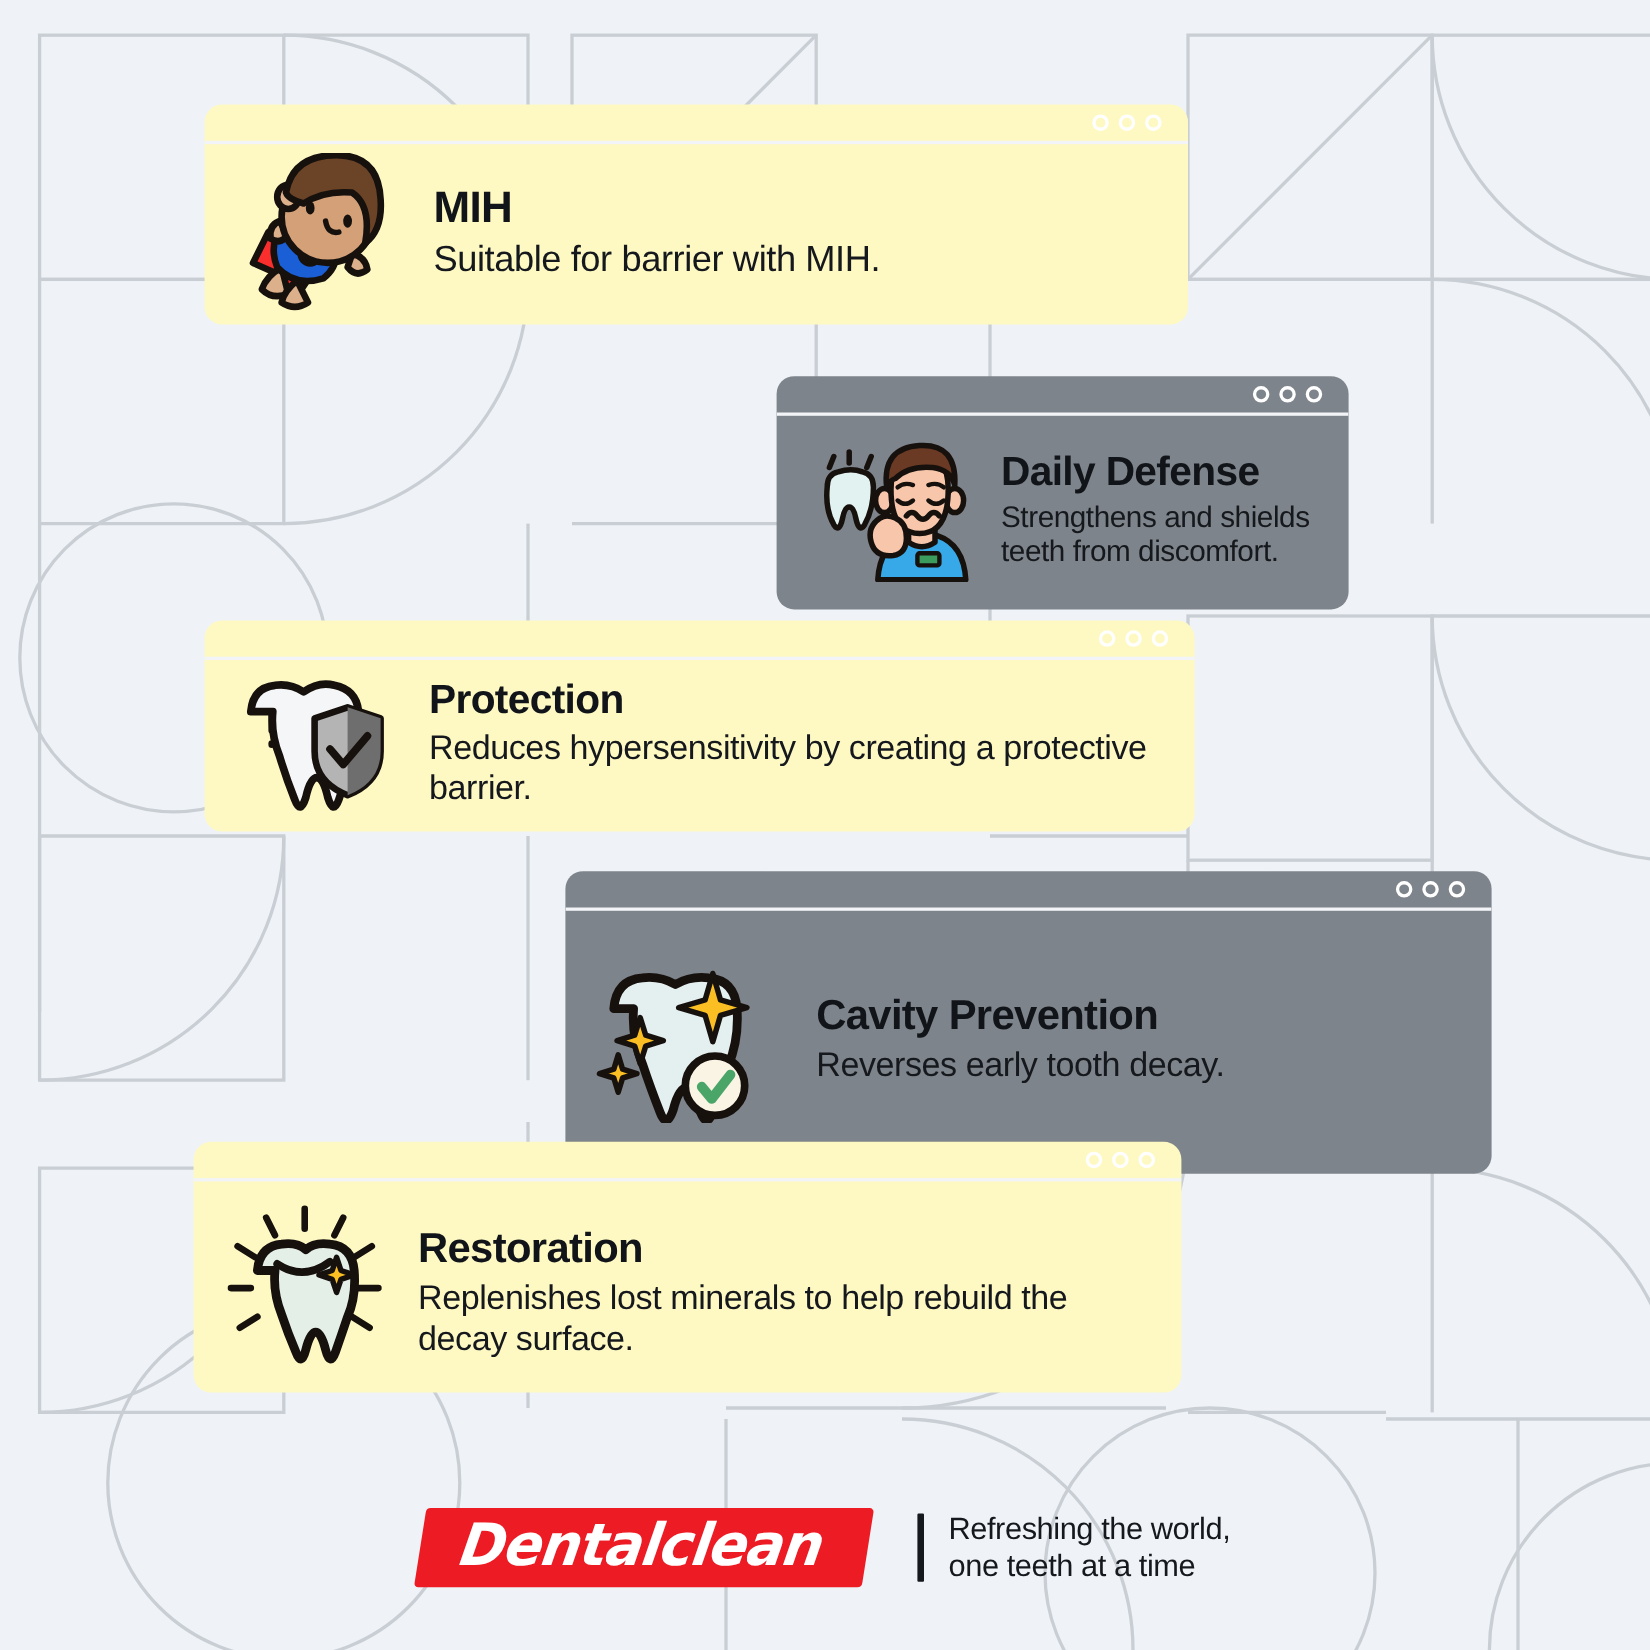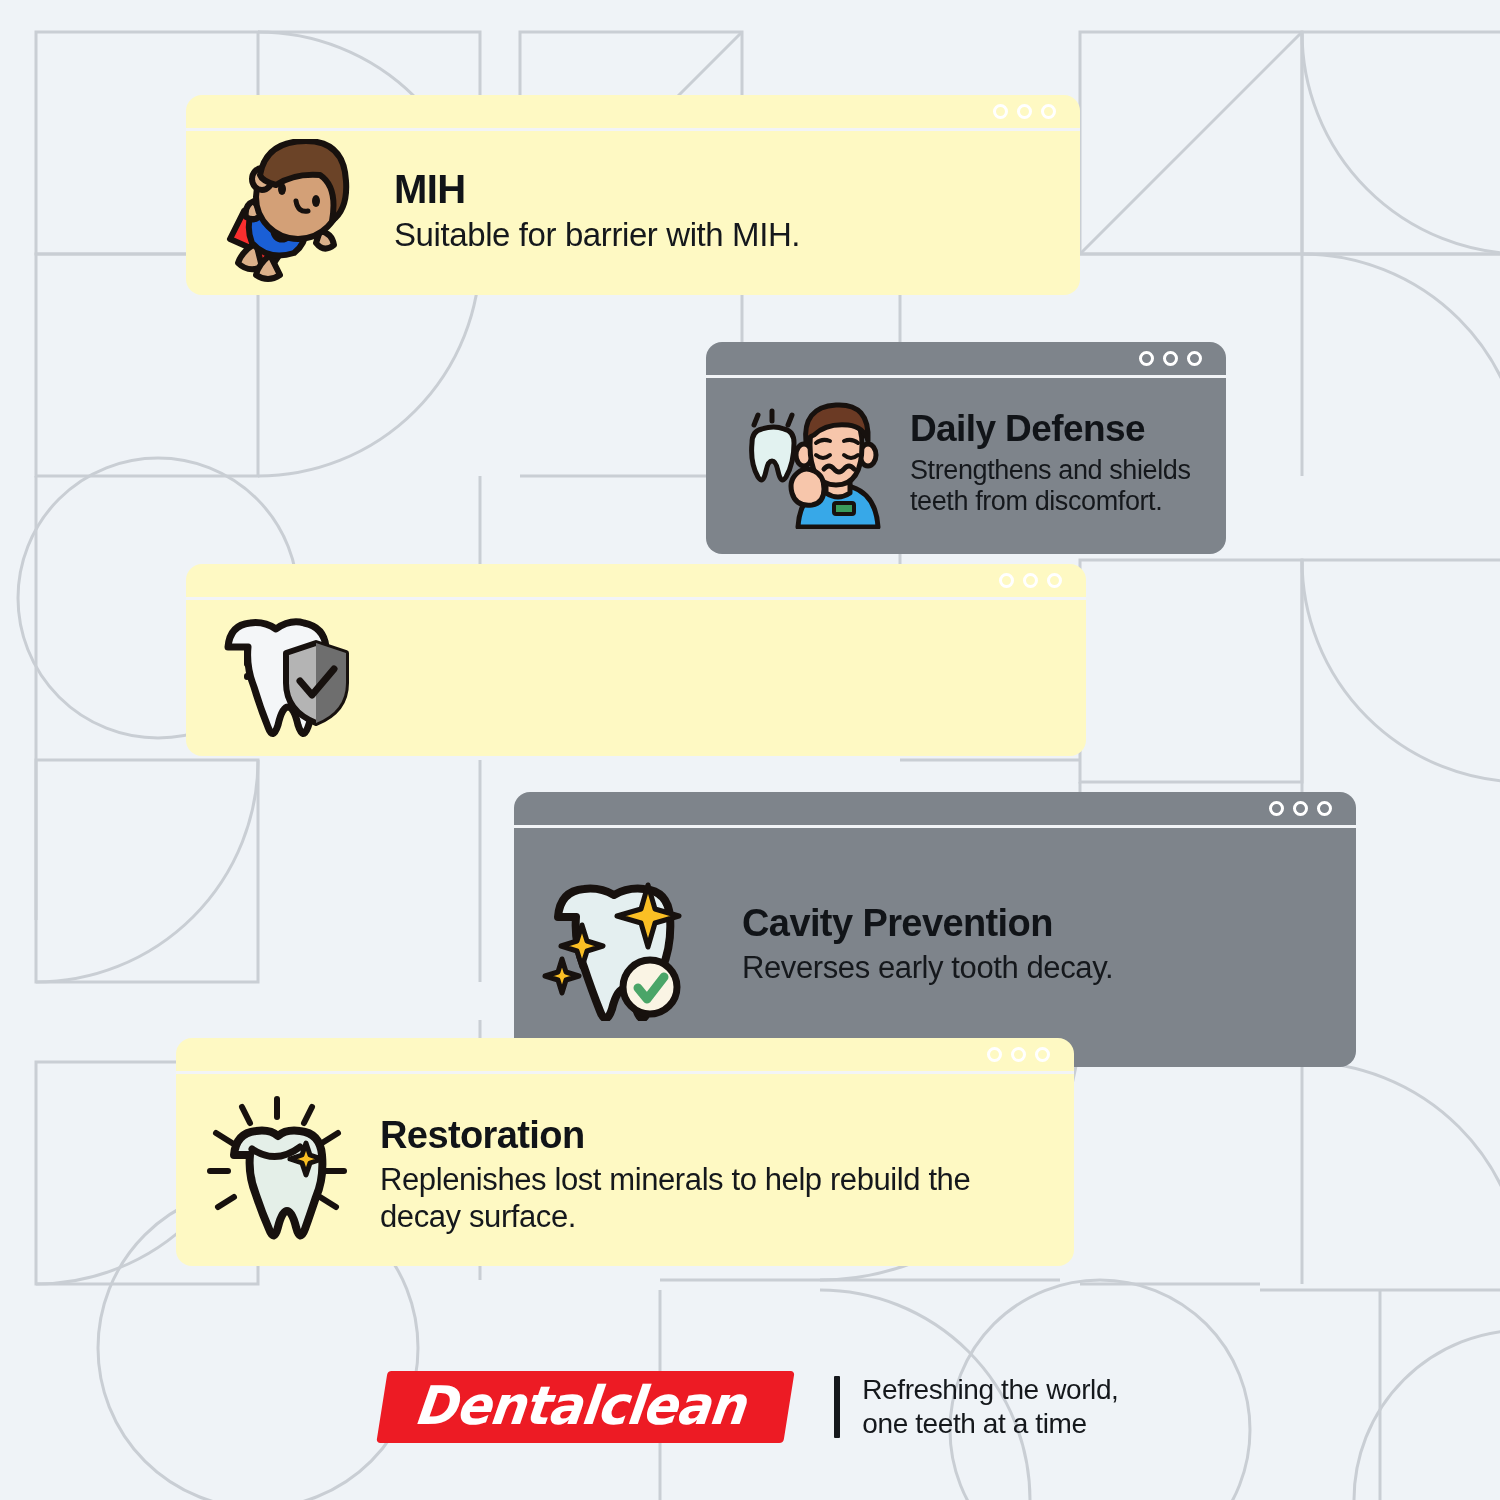--- a/index.html
+++ b/index.html
@@ -334,20 +334,24 @@
         <g fill="#17110e">
           <rect x="32" y="34" width="6" height="20" rx="3"></rect>
           <rect x="32" y="60" width="6" height="7" rx="3"></rect>
         </g>
 
         <path d="M74 40 l30 -10 l30 10 v30 q0 28 -30 40 q-30 -12 -30 -40 z" fill="#b4b4b4" stroke="#17110e" stroke-width="6" stroke-linejoin="round"></path>
         <path d="M104 30 l30 10 v30 q0 28 -30 40 z" fill="#6e6e6e"></path>
         <path d="M88 68 l12 14 l22 -26" fill="none" stroke="#17110e" stroke-width="7" stroke-linecap="round" stroke-linejoin="round"></path>
       </svg>
     </div>
+    <div class="card-text">
+      <div class="card-title">Protection</div>
+      <div class="card-desc"> Reduces hypersensitivity by creating a protective barrier.</div>
+    </div>
   </div>
 </div>
 
 <div class="card gray" id="card-cavity">
   <div class="card-titlebar">
     <div class="dots">
       <span class="dot"></span>
       <span class="dot"></span>
       <span class="dot"></span>
     </div>

